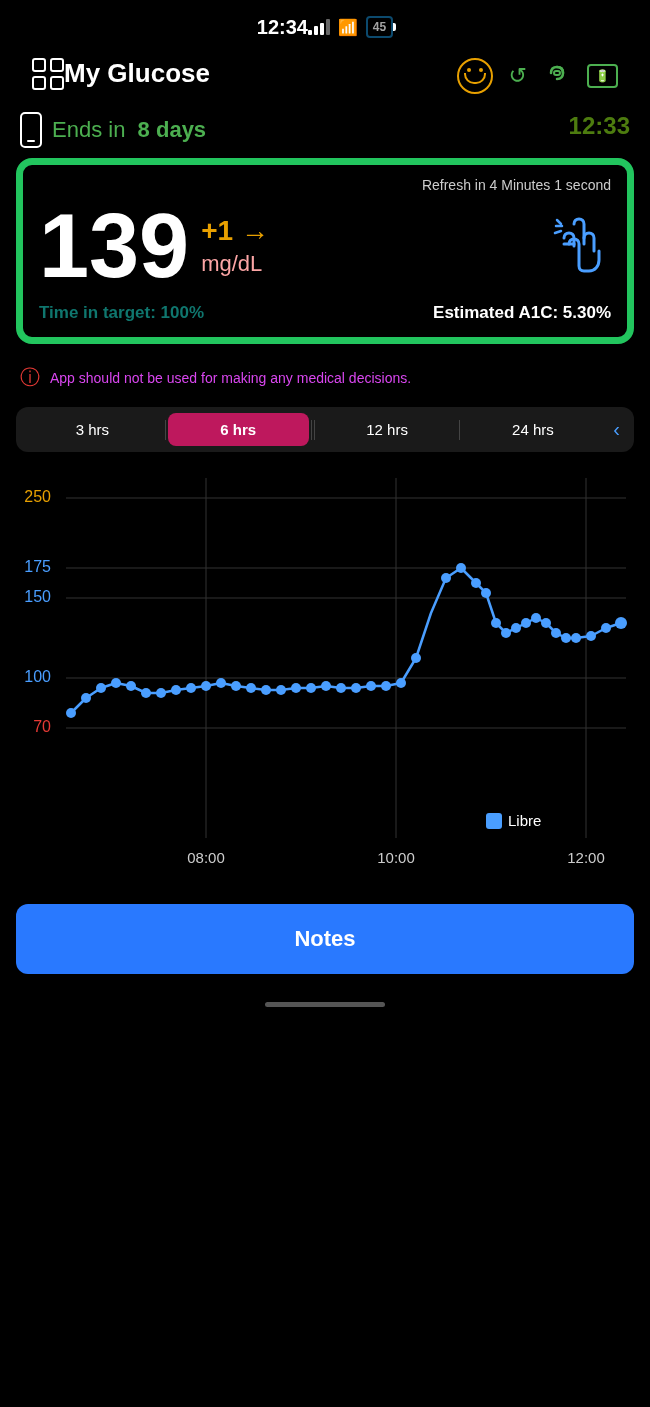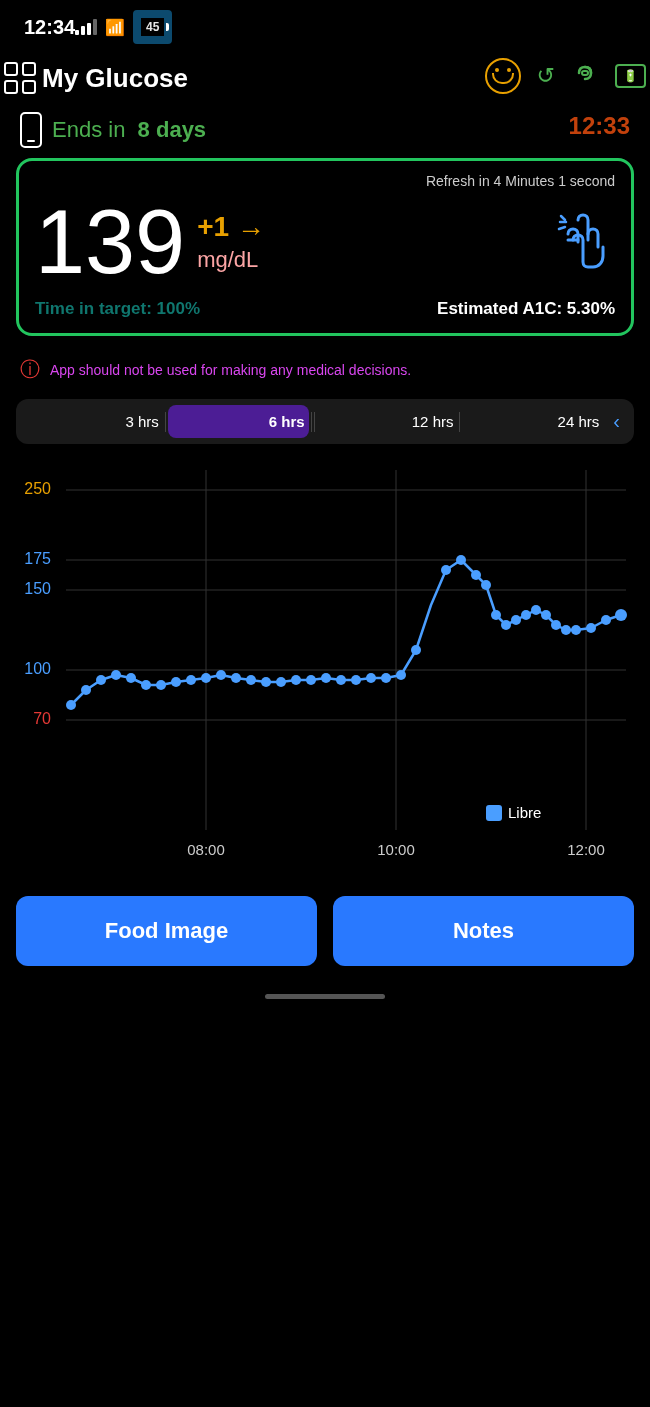--- a/index.html
+++ b/index.html
@@ -8,21 +8,21 @@
       color: #fff;
       font-family: -apple-system, BlinkMacSystemFont, 'Segoe UI', sans-serif;
       width: 650px;
       min-height: 1407px;
       overflow-x: hidden;
     }
 
     
     .status-bar {
       display: flex;
-      justify-content: flex-start;
+      justify-content: center;
       align-items: center;
       padding: 12px 24px 8px;
       height: 50px;
     }
     .status-time {
       font-size: 20px;
       font-weight: 600;
       color: #fff;
     }
     .status-icons {
@@ -36,46 +36,46 @@
       gap: 2px;
       height: 16px;
     }
     .signal-bar {
       width: 4px;
       background: #fff;
       border-radius: 1px;
     }
     .wifi-icon { font-size: 16px; color: #fff; }
     .battery-box {
-      border: 8px solid #0c4a6e;
+      border: 2px solid #0c4a6e;
       border-radius: 4px;
       padding: 2px 5px;
       font-size: 12px;
       font-weight: 700;
-      color: #e5e5e5;
+      color: #a3a3a3;
       position: relative;
     }
     .battery-box::after {
       content: '';
       position: absolute;
       right: -5px;
       top: 50%;
       transform: translateY(-50%);
       width: 3px;
       height: 8px;
       background: #fff;
       border-radius: 0 2px 2px 0;
     }
 
     
     .header {
       display: flex;
-      align-items: flex-end;
-      padding: 8px 4px 12px;
-      gap: 6px;
+      align-items: flex-start;
+      padding: 8px 32px 12px;
+      gap: 0;
     }
     .header-grid-icon {
       display: grid;
       grid-template-columns: 1fr 1fr;
       gap: 4px;
       width: 32px;
       height: 32px;
     }
     .grid-cell {
       border: 2px solid #fff;
@@ -177,45 +177,45 @@
       font-weight: 500;
       color: #4CAF50;
     }
     .ends-days {
       color: #4CAF50;
       font-weight: 700;
     }
     .sensor-time {
       font-size: 24px;
       font-weight: 600;
-      color: #c2410c;
+      color: #4d7c0f;
     }
 
     
     .glucose-card {
       margin: 0 16px 12px;
-      border: 3px solid #22c55e;
+      border: 7px solid #22c55e;
       border-radius: 16px;
       padding: 12px 16px 14px;
       position: relative;
     }
     .refresh-text {
       text-align: right;
       font-size: 14px;
       color: #ccc;
       margin-bottom: 8px;
     }
     .glucose-main {
       display: flex;
       align-items: center;
       gap: 12px;
     }
     .glucose-value {
       font-size: 90px;
-      font-weight: 400;
+      font-weight: 700;
       color: #fff;
       line-height: 1;
     }
     .glucose-delta {
       display: flex;
       flex-direction: column;
       gap: 4px;
     }
     .delta-row {
       display: flex;
@@ -290,24 +290,24 @@
     }
     .time-btn {
       flex: 1;
       padding: 8px 4px;
       border-radius: 8px;
       border: none;
       background: transparent;
       color: #fff;
       font-size: 15px;
       cursor: pointer;
-      text-align: right;
+      text-align: center;
     }
     .time-btn.active {
-      background: #4c1d95;
+      background: #be185d;
       color: #fff;
       font-weight: 600;
     }
     .time-divider {
       width: 1px;
       height: 20px;
       background: #444;
     }
     .chevron-btn {
       background: transparent;
@@ -530,19 +530,18 @@
     <text x="190" y="395" fill="#ccc" font-size="15" text-anchor="middle">08:00</text>
     <text x="380" y="395" fill="#ccc" font-size="15" text-anchor="middle">10:00</text>
     <text x="570" y="395" fill="#ccc" font-size="15" text-anchor="middle">12:00</text>
 
     <rect x="470" y="345" width="16" height="16" rx="3" fill="#4a9eff"></rect>
     <text x="492" y="358" fill="#fff" font-size="15">Libre</text>
   </svg>
 </div>
 
 <div class="bottom-buttons">
-  <button class="btn-food">Food Image</button>
   <button class="btn-notes">Notes</button>
 </div>
 
 <div class="home-indicator">
   <div class="home-bar"></div>
 </div>
 
 </body></html>

